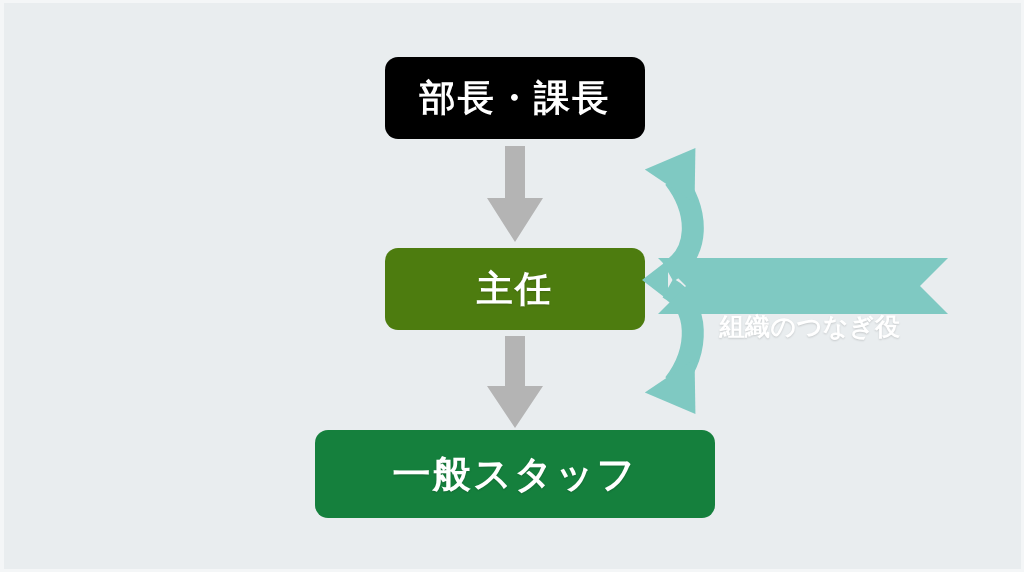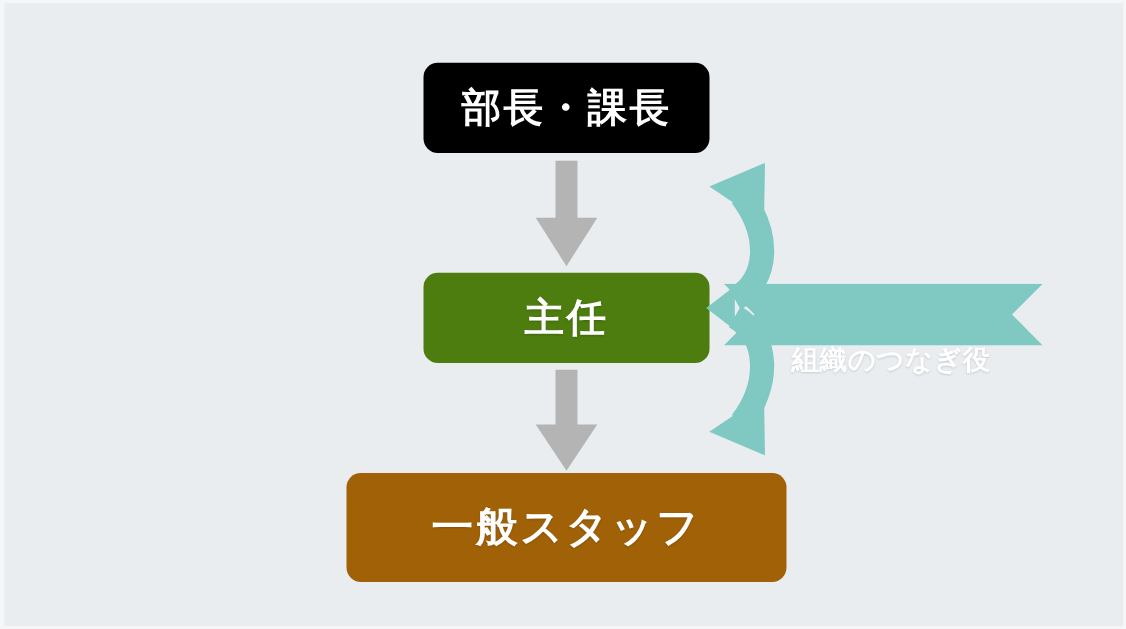--- a/index.html
+++ b/index.html
@@ -62,22 +62,22 @@
     width: 260px;
     height: 82px;
     background: #4d7c0f;
     font-size: 36px;
   }
 
   .node-bottom {
     left: 315px;
     top: 430px;
     width: 400px;
-    height: 99px;
-    background: #a16207;
+    height: 88px;
+    background: #15803d;
     font-size: 38px;
     font-family: Liberation Mono, monospace;
   }
 
   
   .flow-arrow {
     position: absolute;
     left: 479px;
     width: 72px;
   }

